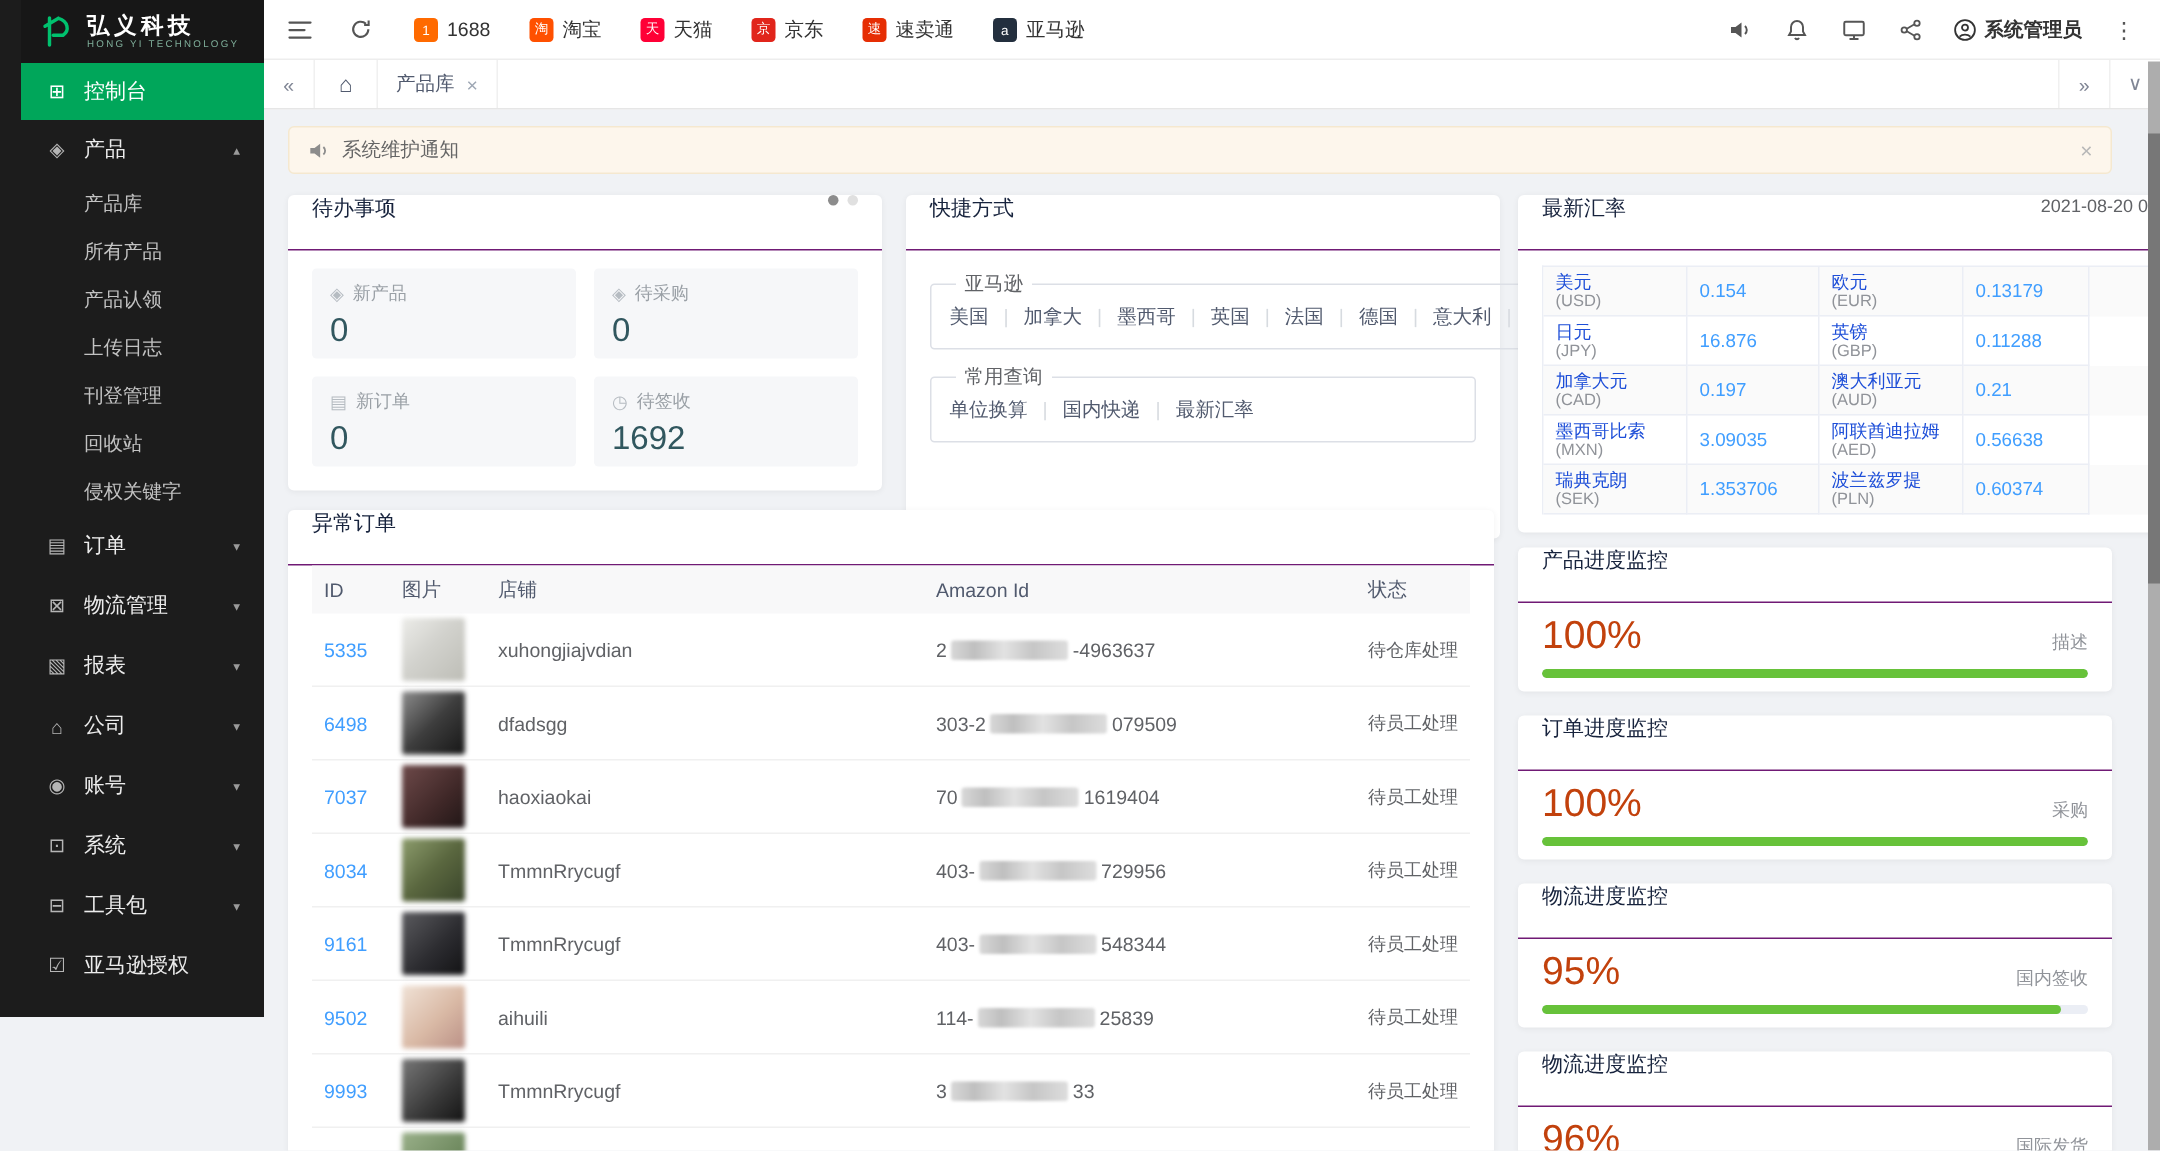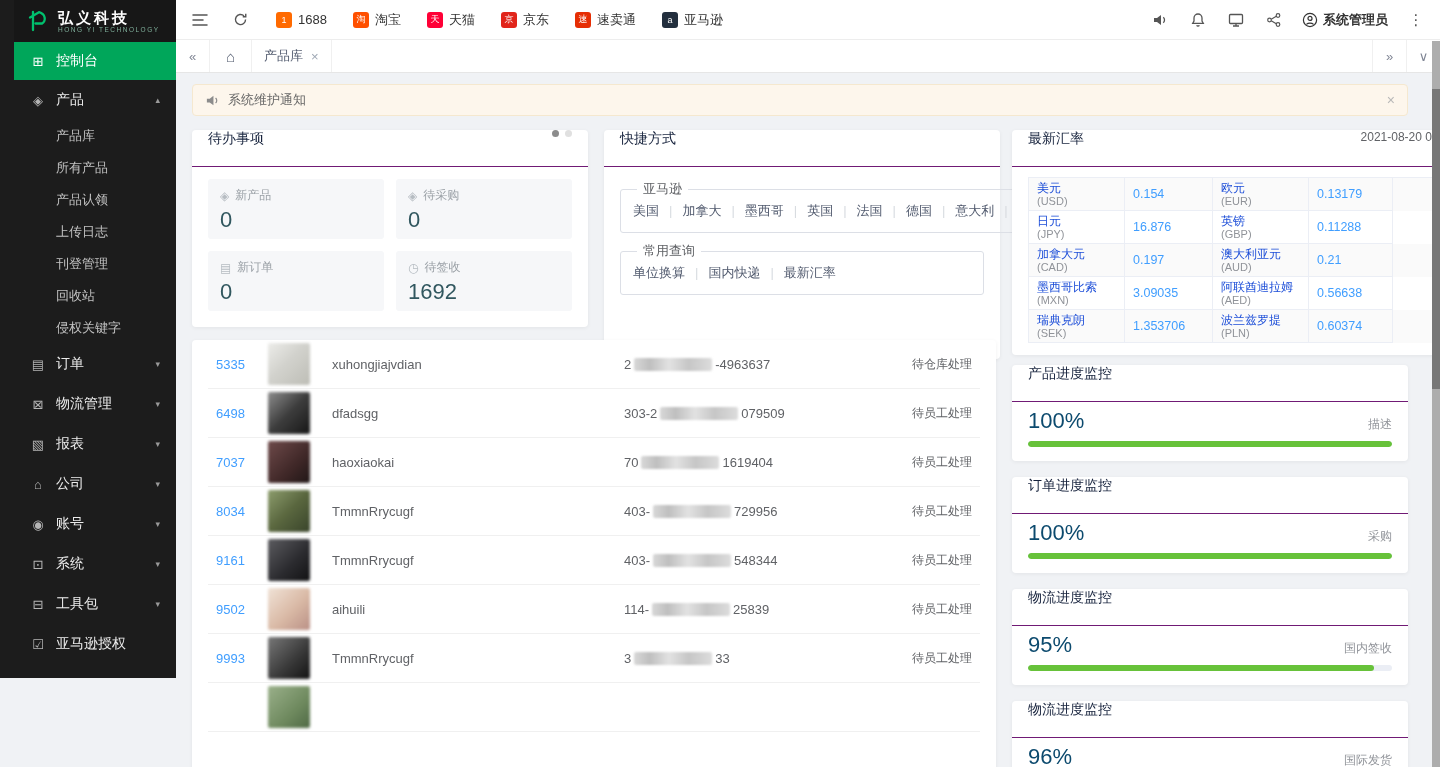--- a/index.html
+++ b/index.html
@@ -113,21 +113,21 @@
             background:linear-gradient(90deg,#d8d8d8,#bfbfbf 20%,#e2e2e2 45%,#c6c6c6 70%,#ddd); }
   .ot-status { font-size:12px; }
 
   
   .prog-col { position:absolute; left:836px; top:292px; bottom:0; width:396px; }
   .prog-card { left:0; right:0; height:96px; }
   .prog-card:nth-of-type(1){top:0} .prog-card:nth-of-type(2){top:112px}
   .prog-card:nth-of-type(3){top:224px} .prog-card:nth-of-type(4){top:336px}
   .prog-body { padding:6px 16px 0; }
   .prog-top { display:flex; align-items:baseline; }
-  .prog-pct { font-size:22px; color:#0c4a6e; }
+  .prog-pct { font-size:26px; color:#c2410c; }
   .prog-label { margin-left:auto; font-size:12px; color:#909399; }
   .prog-bar { margin-top:7px; height:6px; border-radius:3px; background:#ebeef5; overflow:hidden; }
   .prog-fill { height:6px; border-radius:3px; background:var(--progress-green,#67c23a); }
 
   
   .page-scrollbar { position:absolute; top:41px; right:0; width:8px; bottom:0; background:#adadad; z-index:30; cursor:pointer; }
   .scroll-thumb { position:absolute; top:48px; left:0; width:8px; height:300px; background:#777; cursor:grab; }
 
   svg { display:block; }
 </style>
@@ -467,21 +467,31 @@
           <div class="rate-cell name">
             <div class="rn">波兰兹罗提</div>
             <div class="rc">(PLN)</div>
           </div>
           <div class="rate-cell val">0.60374</div>
         </div>
       </div>
   </section>
 
   <section class="card orders-card">
+    <div class="card-header">
+        <span>异常订单</span>
+      </div>
     <div class="ot">
+      <div class="ot-head">
+        <span>ID</span>
+        <span>图片</span>
+        <span>店铺</span>
+        <span>Amazon Id</span>
+        <span>状态</span>
+      </div>
       <div class="ot-body">
 
           <div class="ot-row">
             <span class="ot-id">5335</span>
             <span>
               <span class="ot-img"></span>
             </span>
             <span class="ot-shop">xuhongjiajvdian</span>
             <span class="ot-amazon"><span>2</span><span class="censor"></span><span>-4963637</span></span>
             <span class="ot-status">待仓库处理</span>

